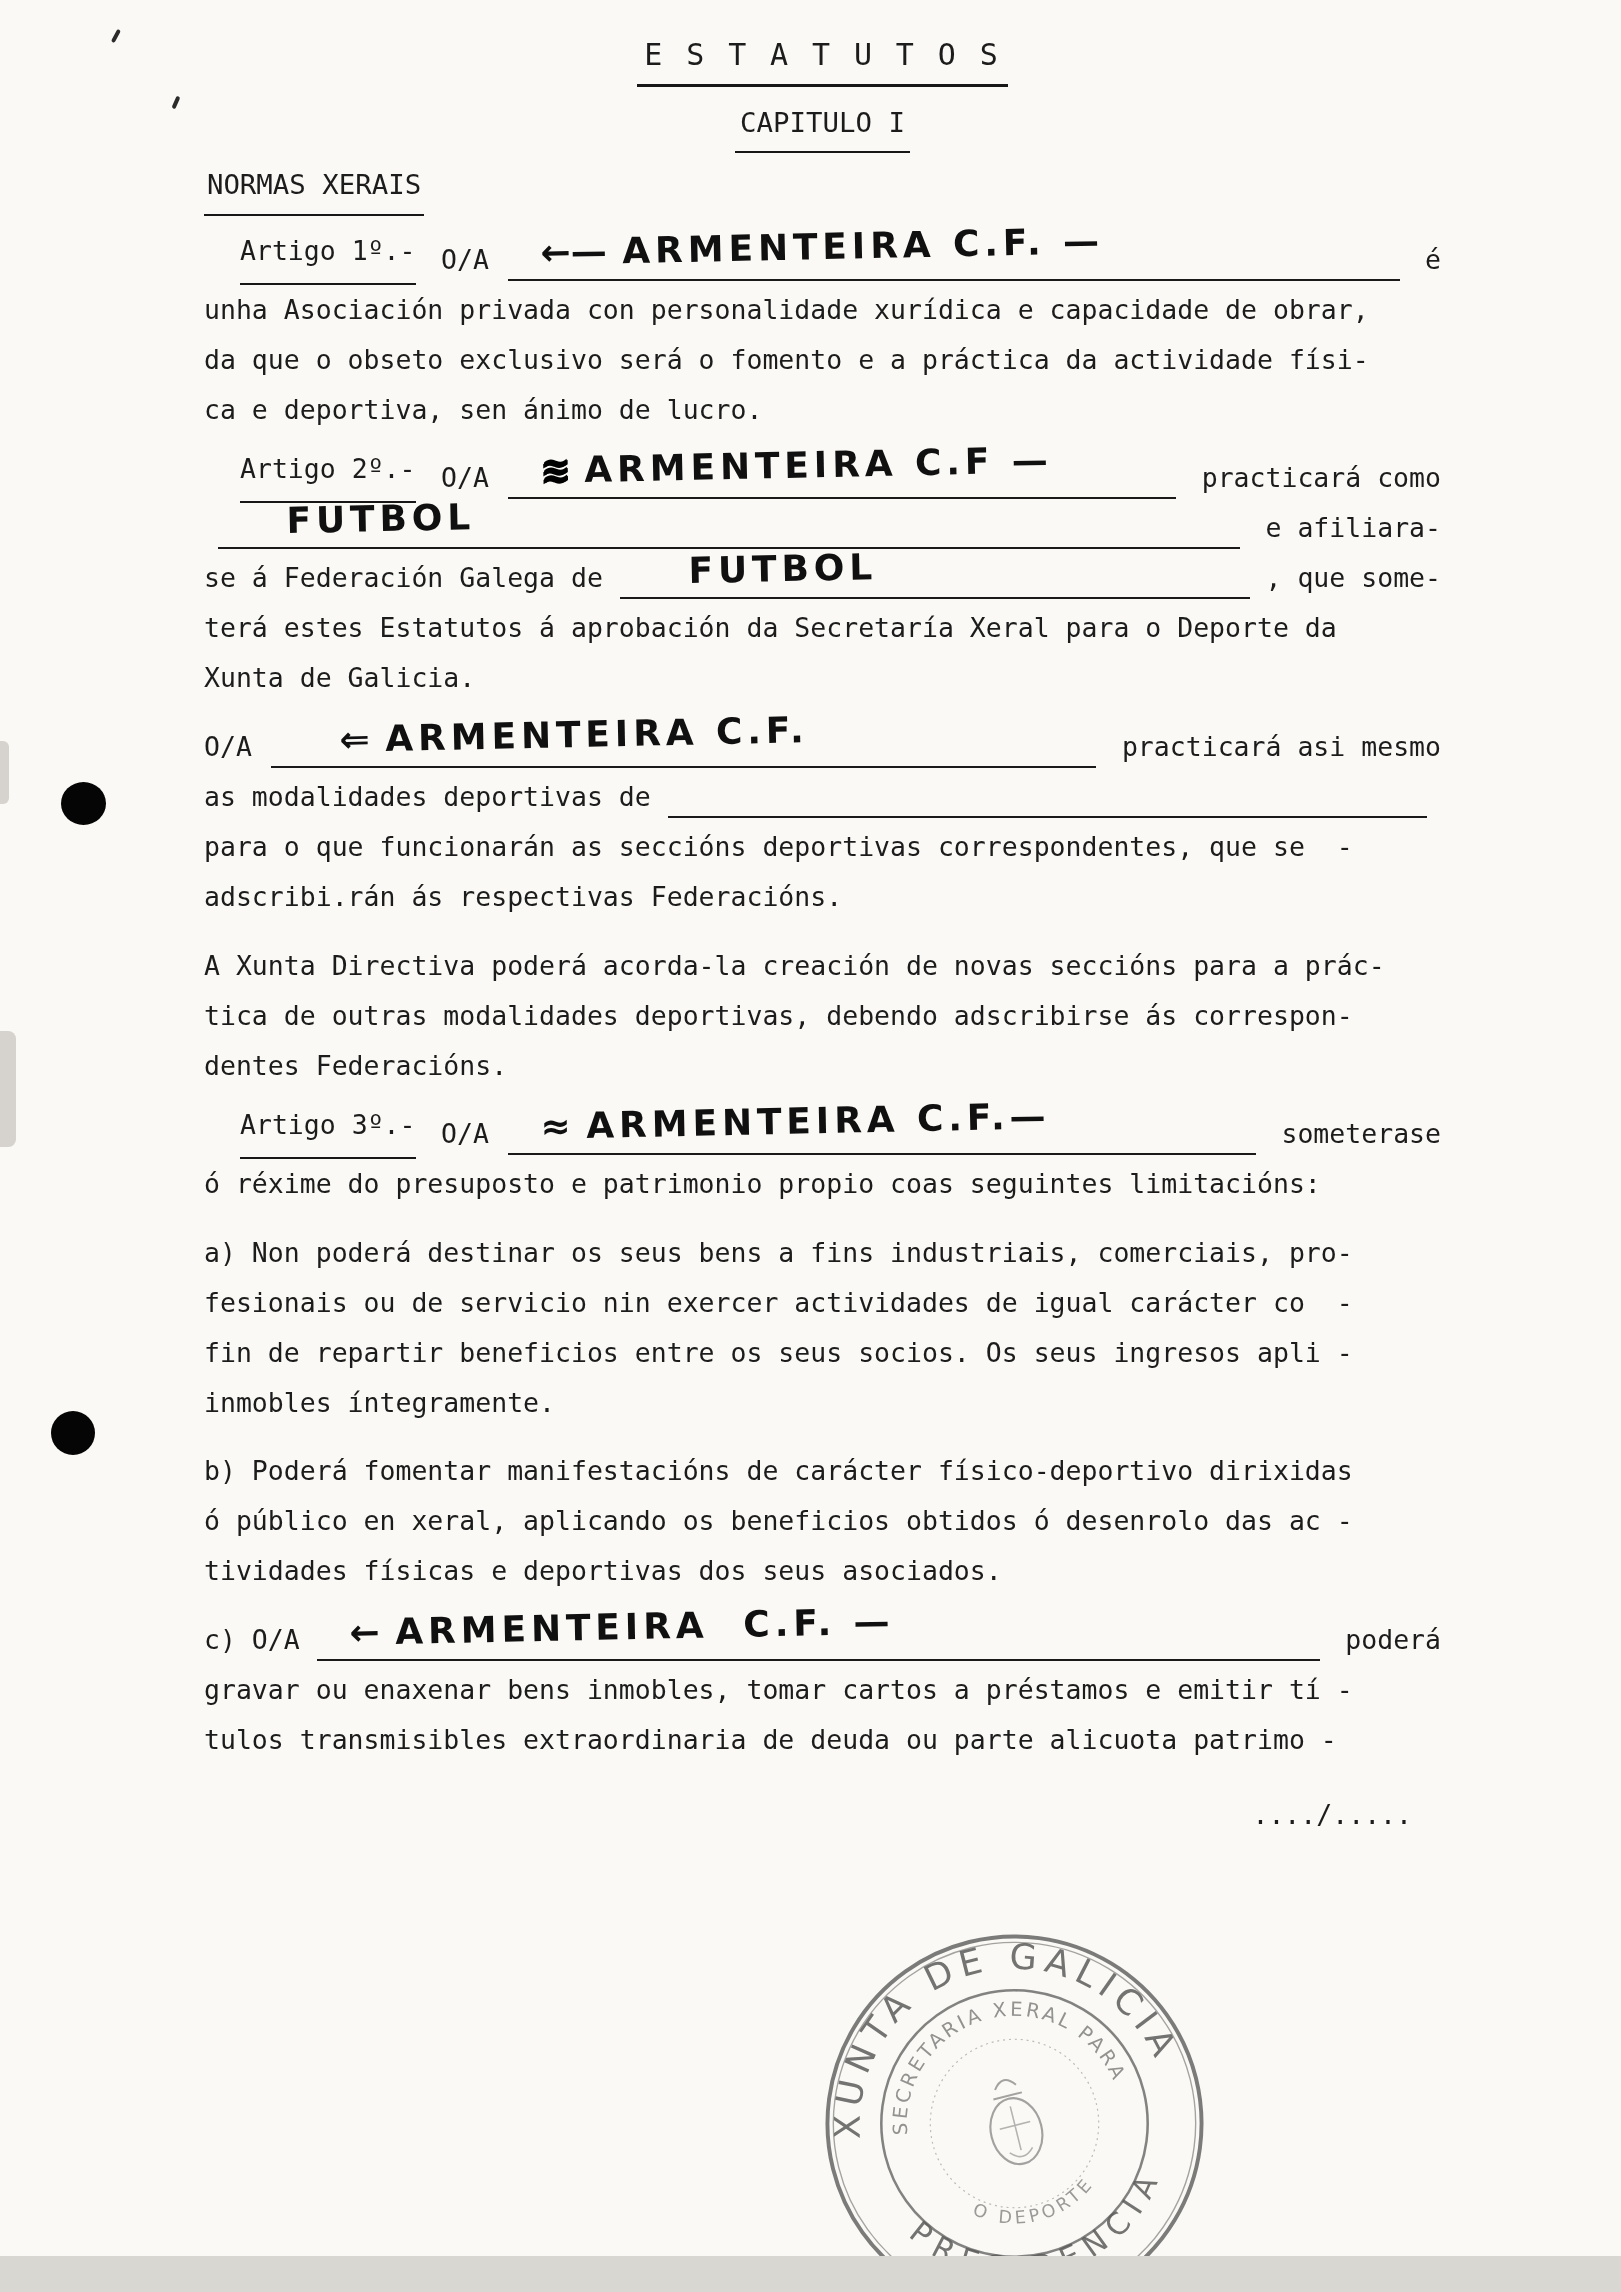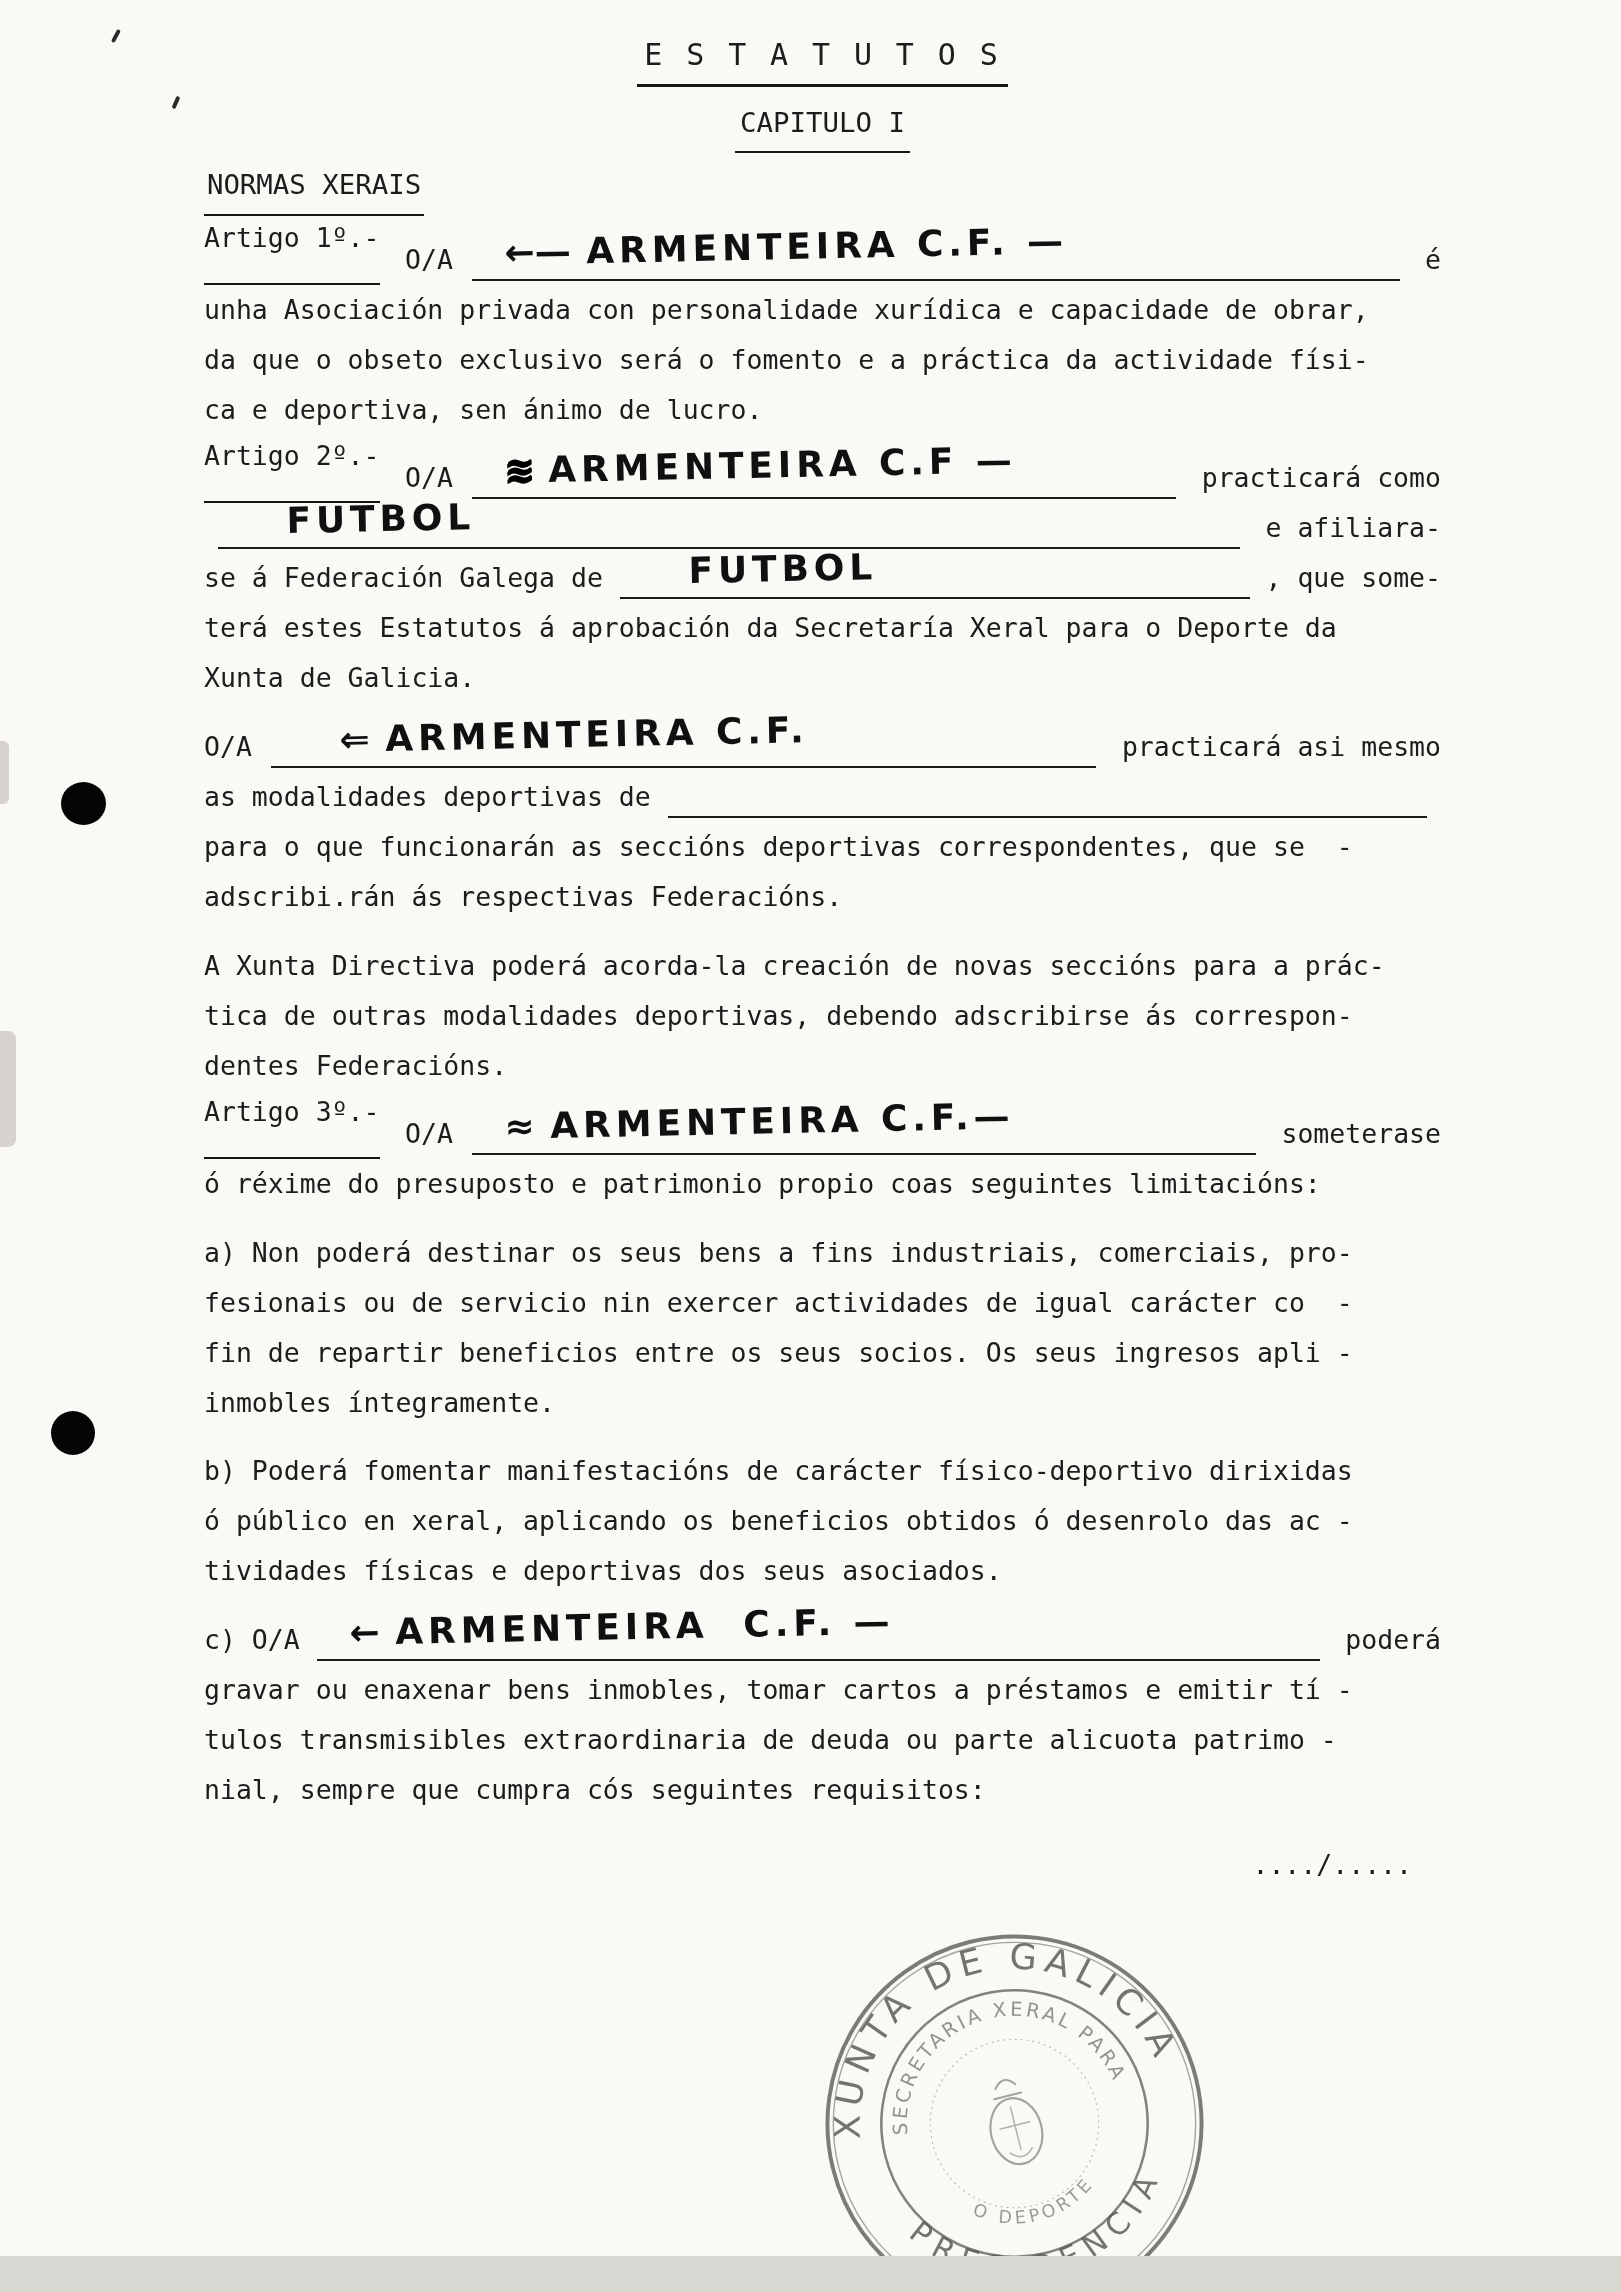--- a/index.html
+++ b/index.html
@@ -16,21 +16,21 @@
   .plainline{display:block;height:50px;line-height:50px;font-size:26.5px;white-space:pre;}
   .center{justify-content:center;}
   .title-row{height:65px;}
   .chapter-row{height:57px;margin-top:9.8px;}
   .section-row{height:55px;margin-top:7.8px;}
   .title-text{font-size:30px;letter-spacing:2.9px;border-bottom:3.9px solid #171717;padding:0 7.8px 3.9px;}
   .chapter-text{font-size:27.4px;border-bottom:2.9px solid #171717;padding:0 4.9px 3.9px;}
   .heading-text{font-size:27.4px;border-bottom:2.9px solid #171717;padding:0 2.9px 3.9px;}
   .para{margin-top:18.6px;}
   .para-big{margin-top:45px;}
-  .art-label{border-bottom:2.9px solid #171717;padding-bottom:20px;margin-right:25.5px;}
+  .art-label{border-bottom:2.9px solid #171717;padding-bottom:7px;margin-right:25.5px;margin-left:36px;}
   .oa{margin-right:5.9px;}
   .lead{margin-right:3.9px;}
   .tail{margin-left:11.8px;}
   .tail-tight{margin-left:2px;}
   .blank{
     flex:1;min-width:108px;align-self:flex-end;height:41px;
     margin:0 13.7px 3.9px 13.7px;border-bottom:2.9px solid #1a1a1a;position:relative;
   }
   .hw{
     position:absolute;left:33px;bottom:1px;white-space:pre;
@@ -172,21 +172,20 @@
     <div class="para">
       <div class="tline">
         <span class="lead">c) O/A</span>
         <span class="blank">
           <span class="hw"><span class="mark">←</span><span>ARMENTEIRA  C.F. —</span></span>
         </span>
         <span class="tail">poderá</span>
       </div>
       <div class="plainline">gravar ou enaxenar bens inmobles, tomar cartos a préstamos e emitir tí -</div>
       <div class="plainline">tulos transmisibles extraordinaria de deuda ou parte alicuota patrimo -</div>
-      <div class="plainline">nial, sempre que cumpra cós seguintes requisitos:</div>
     </div>
 
 
     <div class="tline marker-row">
       <span>..../.....</span>
     </div>
 
   </div>
 
   <svg class="stamp" width="425" height="425" viewBox="-217 -217 434 434">

